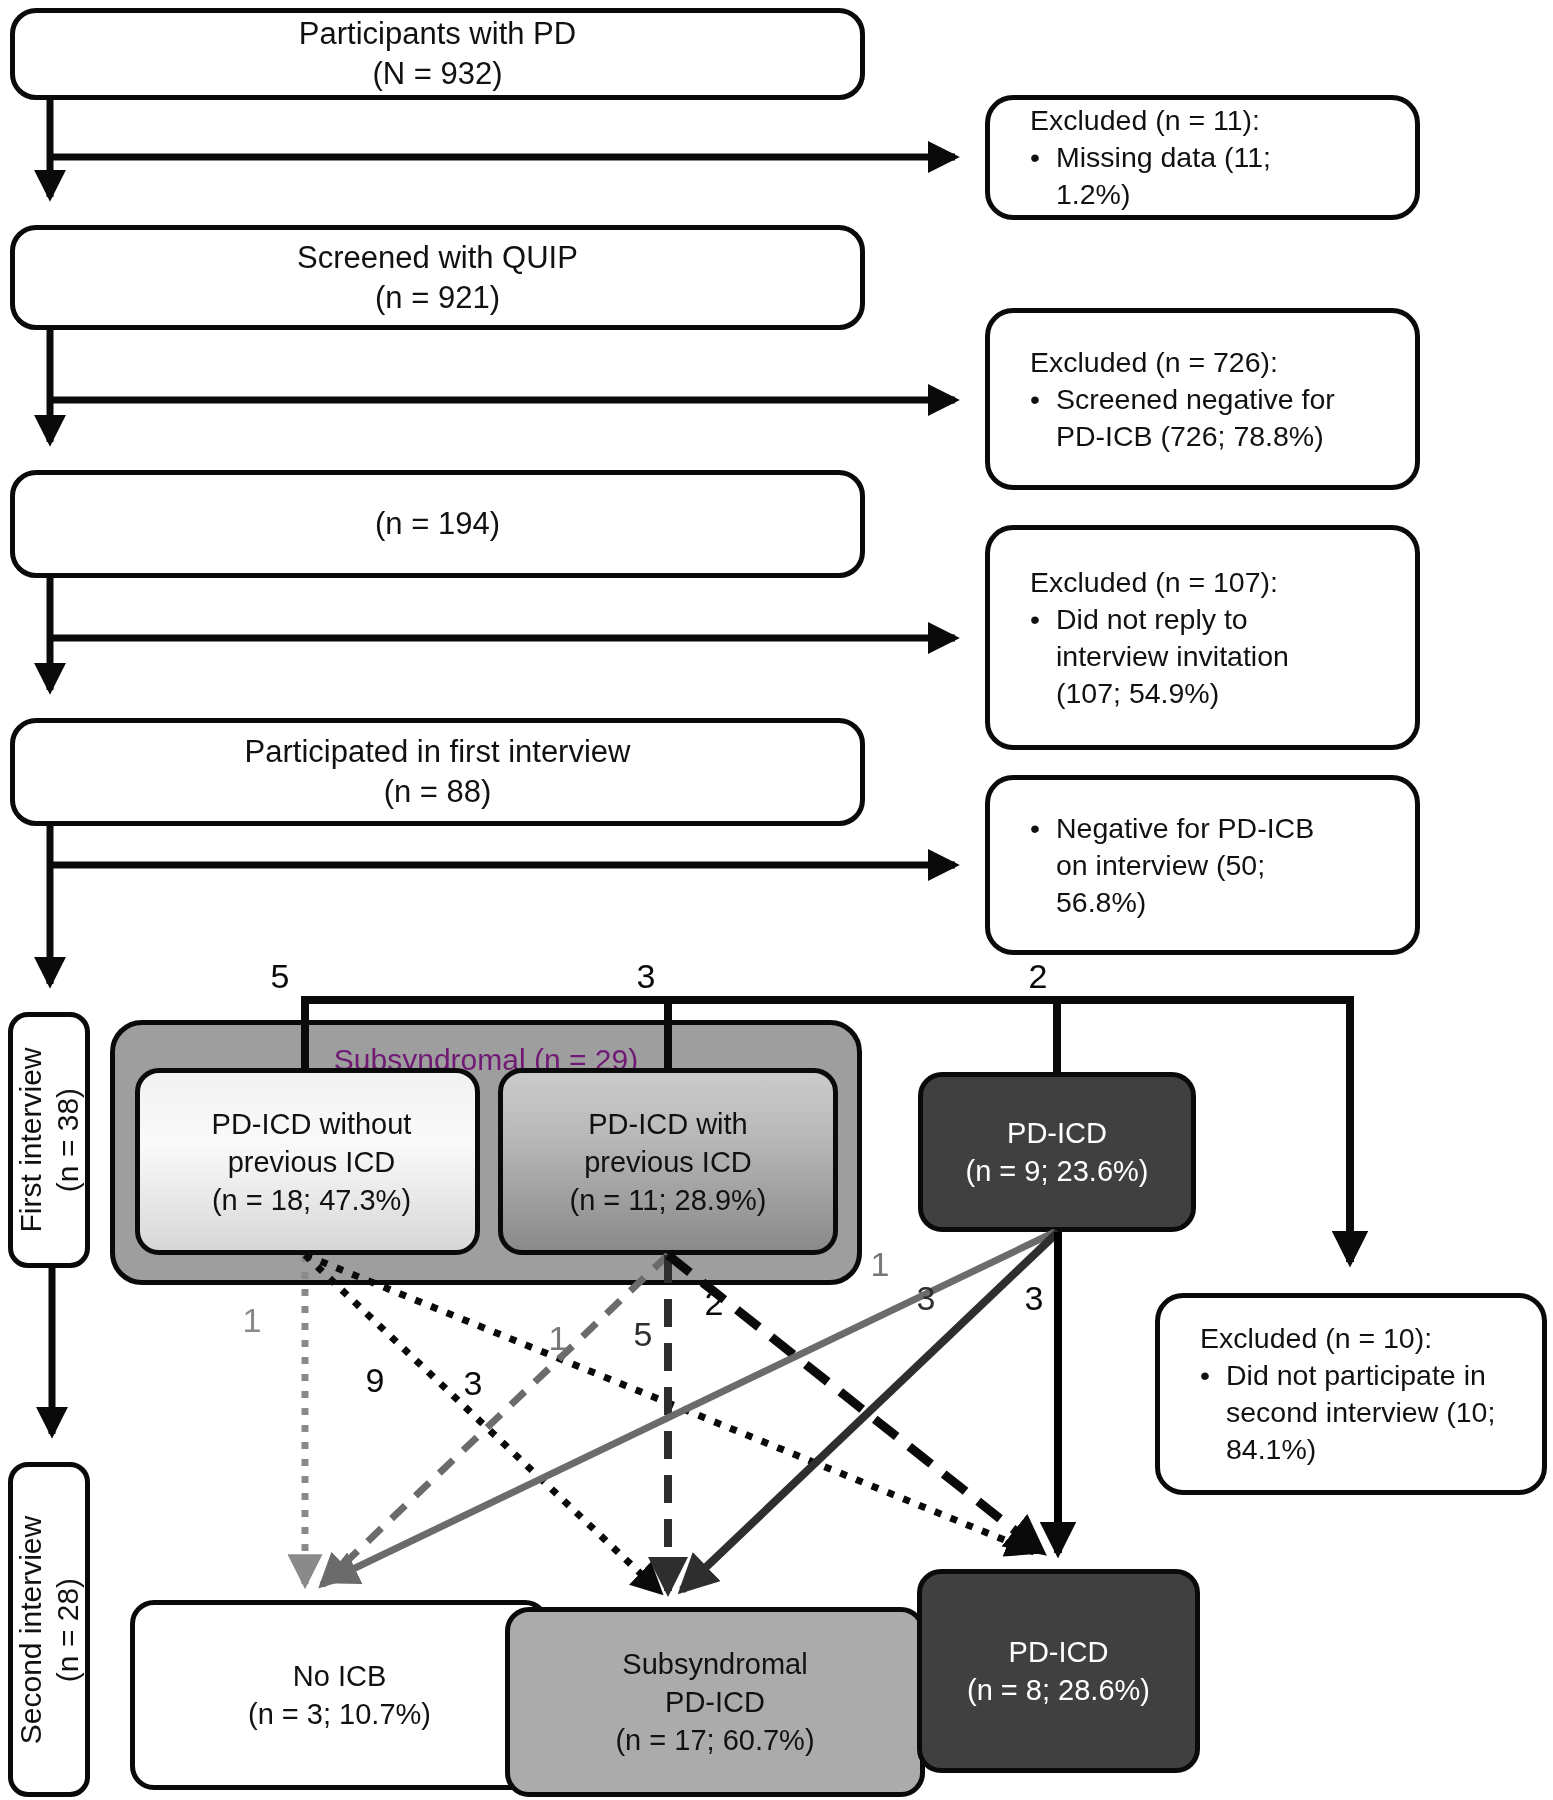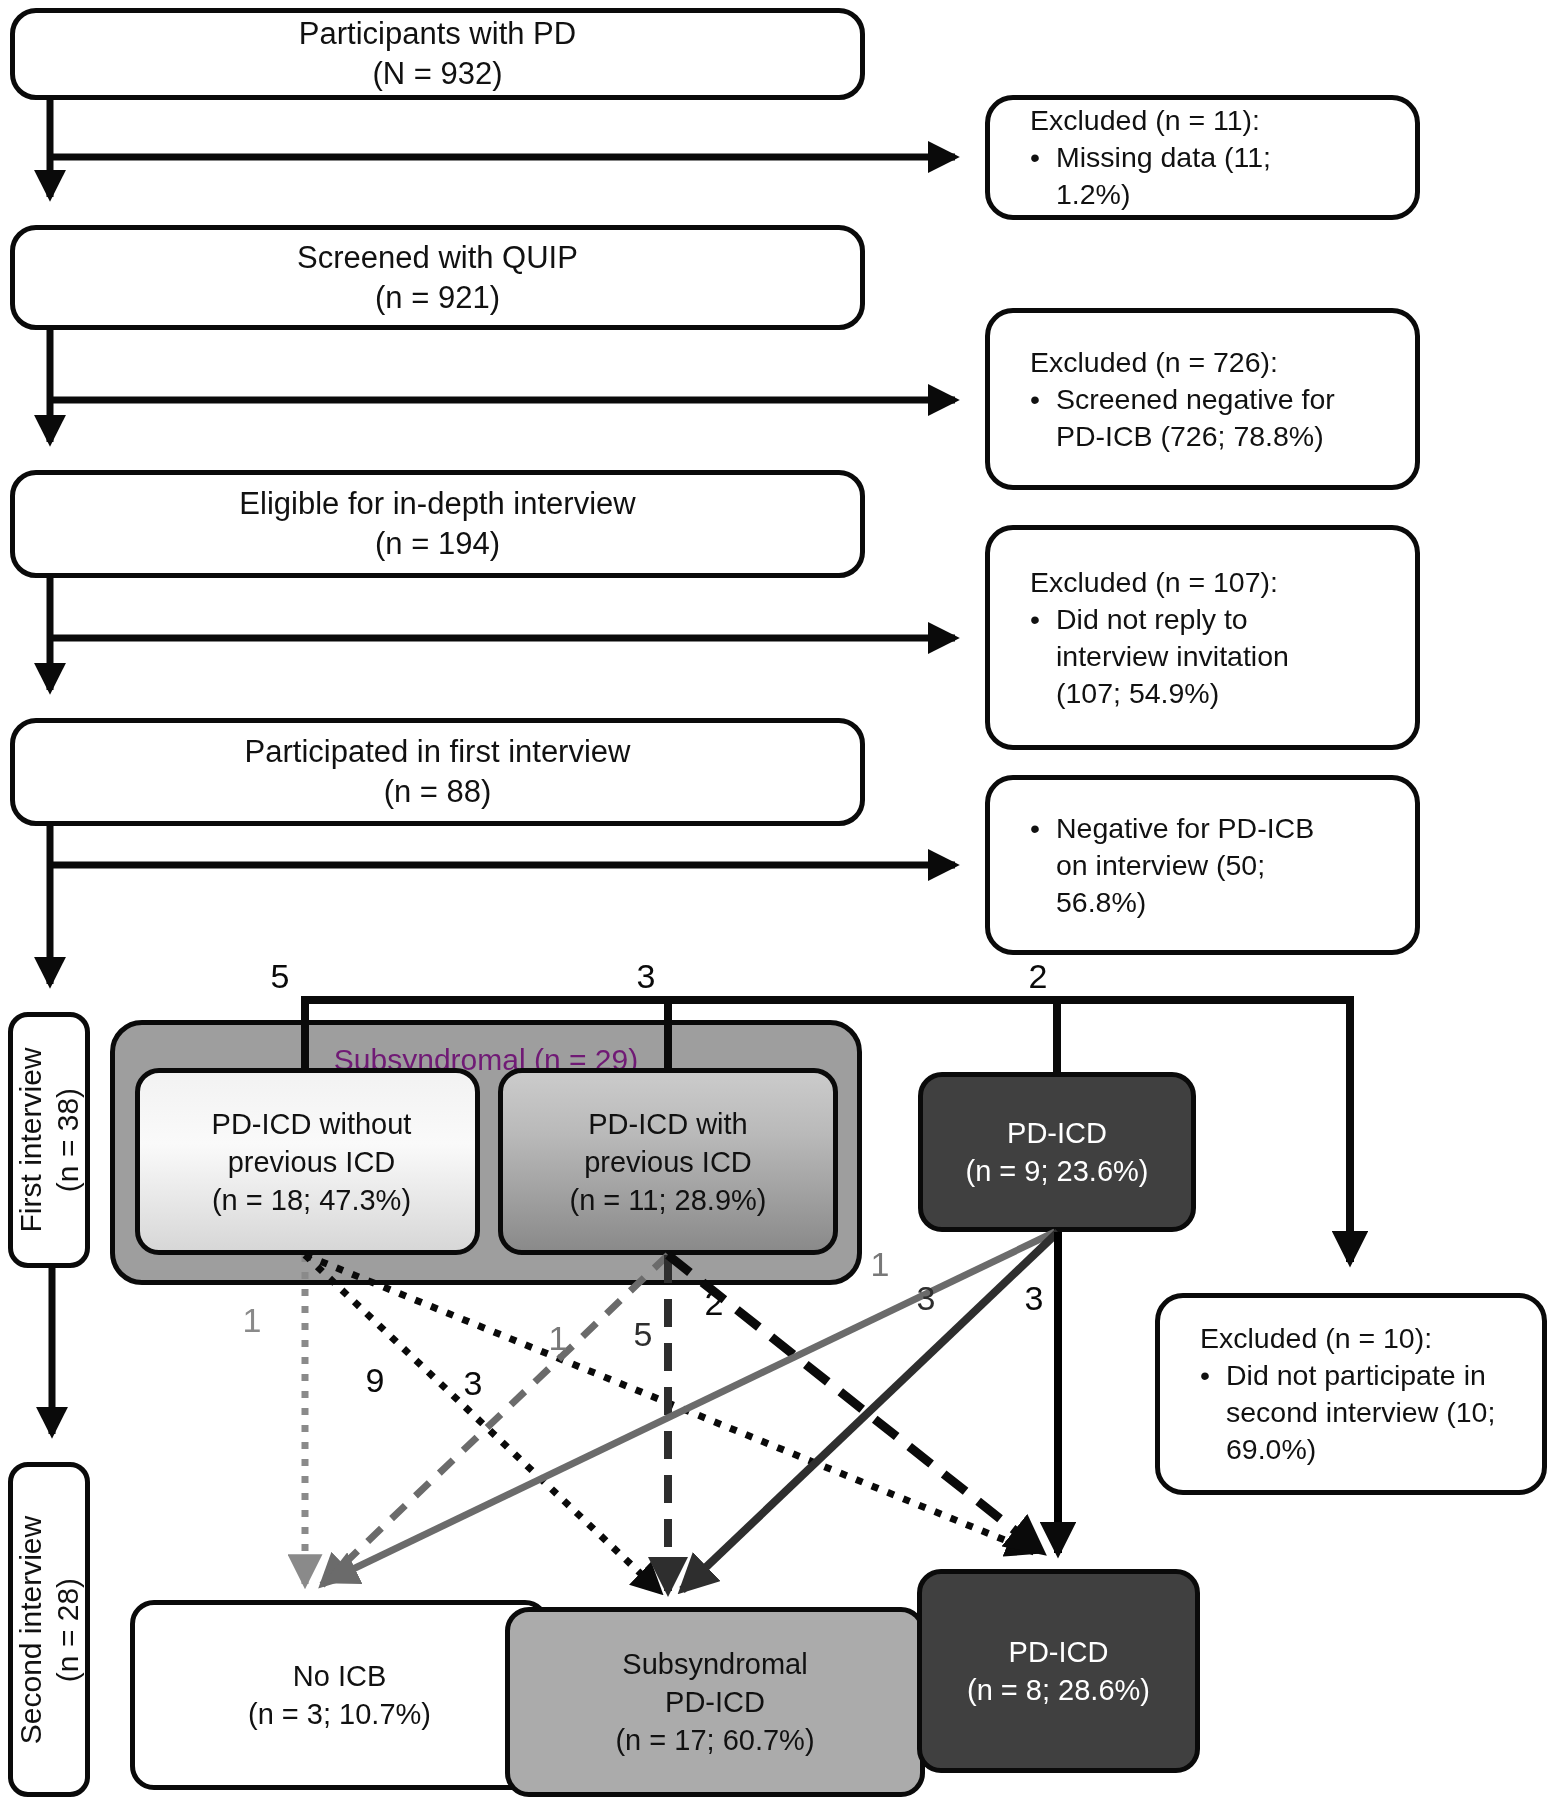--- a/index.html
+++ b/index.html
@@ -43,21 +43,20 @@
 
   <div class="box" style="left:10px;top:8px;width:855px;height:92px;">
     <div class="ln">Participants with PD</div>
     <div class="ln">(N = 932)</div>
   </div>
   <div class="box" style="left:10px;top:225px;width:855px;height:105px;">
     <div class="ln">Screened with QUIP</div>
     <div class="ln">(n = 921)</div>
   </div>
   <div class="box" style="left:10px;top:470px;width:855px;height:108px;">
-    <div class="ln">Eligible for in-depth interview</div>
     <div class="ln">(n = 194)</div>
   </div>
   <div class="box" style="left:10px;top:718px;width:855px;height:108px;">
     <div class="ln">Participated in first interview</div>
     <div class="ln">(n = 88)</div>
   </div>
 
   <div class="excl" style="left:985px;top:95px;width:435px;height:125px;">
     <div class="t">Excluded (n = 11):</div>
     <div class="brow">
@@ -82,21 +81,21 @@
   <div class="excl" style="left:985px;top:775px;width:435px;height:180px;">
     <div class="brow">
       <span class="bg">•</span>
       <span class="bt">Negative for PD-ICB on interview (50; 56.8%)</span>
     </div>
   </div>
   <div class="excl" style="left:1155px;top:1293px;width:392px;height:202px;padding-right:40px;">
     <div class="t">Excluded (n = 10):</div>
     <div class="brow">
       <span class="bg">•</span>
-      <span class="bt">Did not participate in second interview (10; 69.0%)</span>
+      <span class="bt">Did not participate in second interview (10; 84.1%)</span>
     </div>
   </div>
 
   <div class="tab" style="left:8px;top:1012px;width:82px;height:256px;">
     <div class="rot">
       <div>First interview</div>
       <div>(n = 38)</div>
     </div>
   </div>
   <div class="tab" style="left:8px;top:1462px;width:82px;height:335px;">

